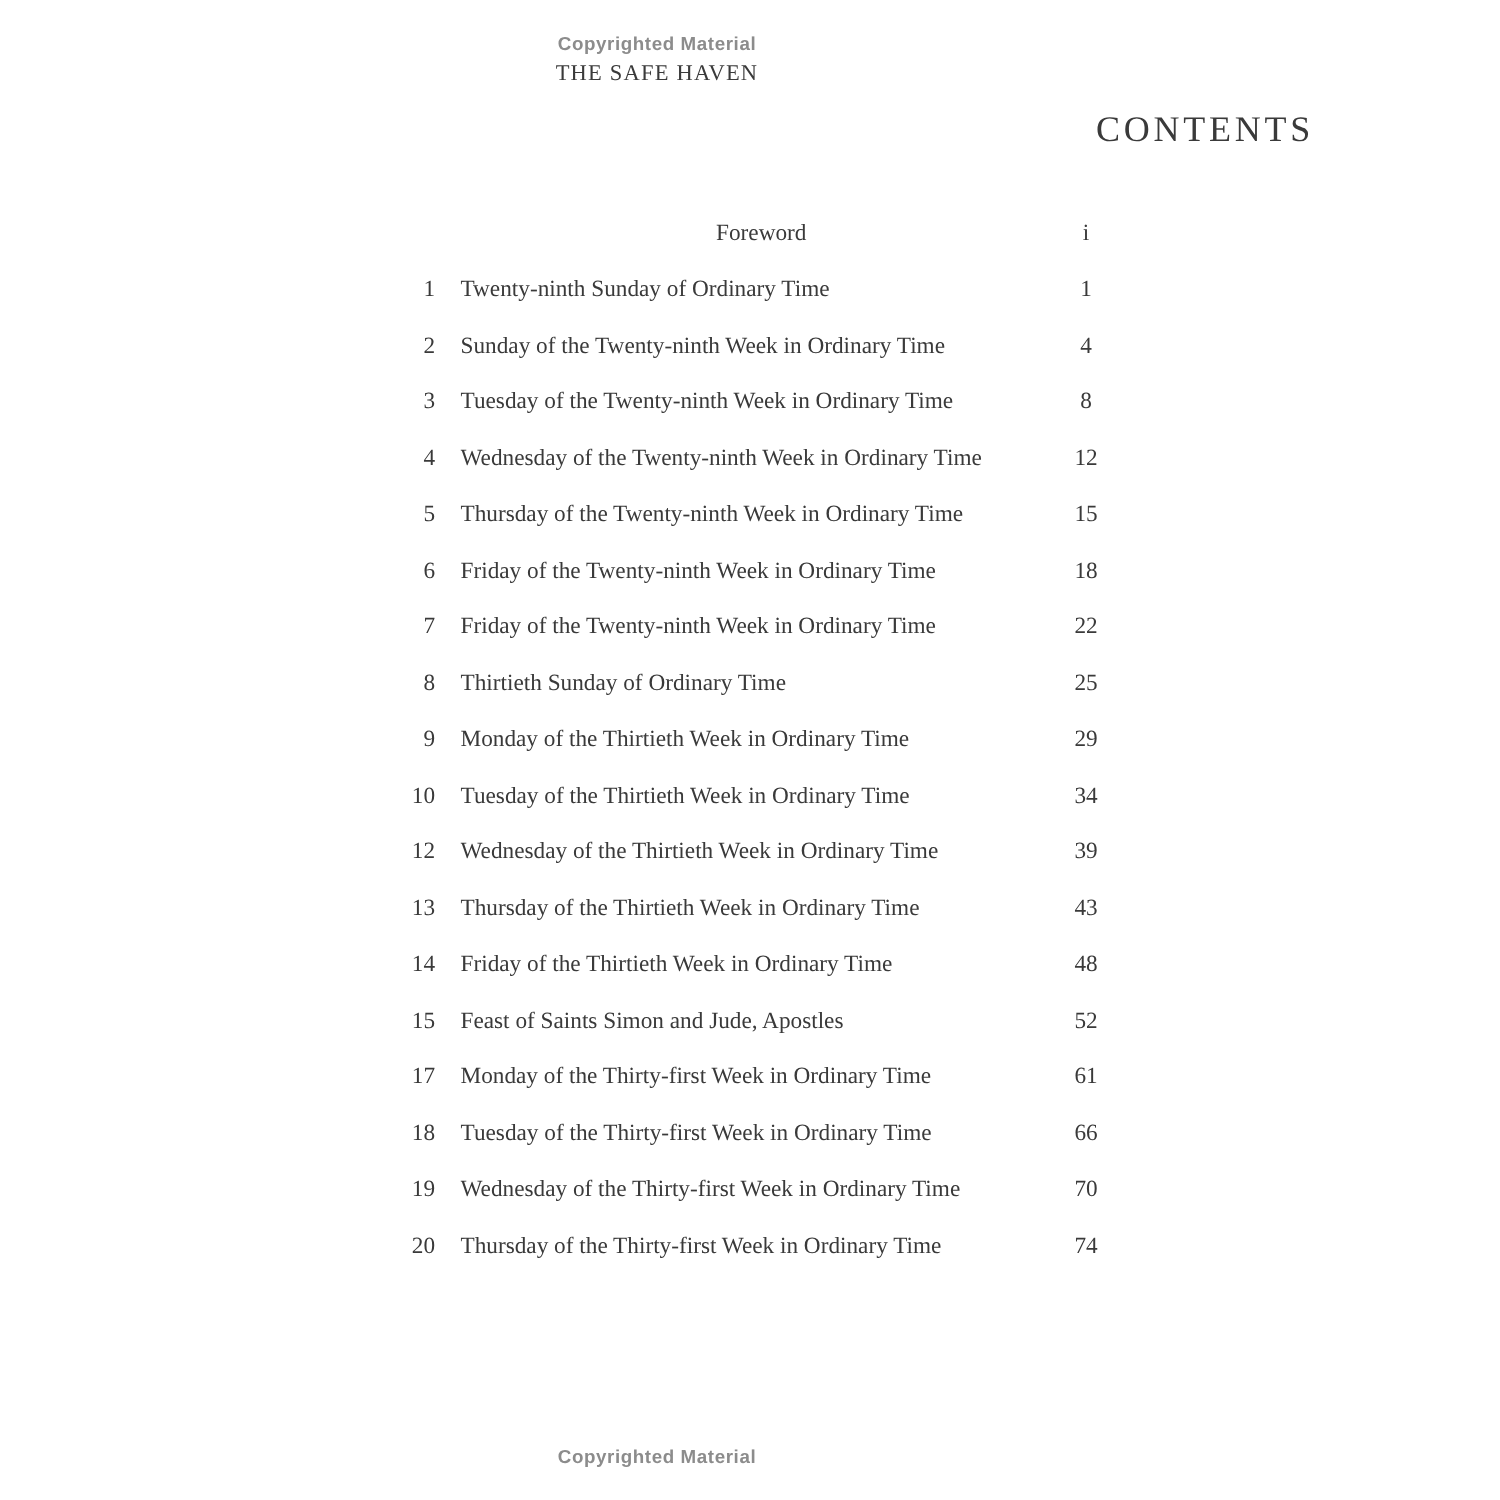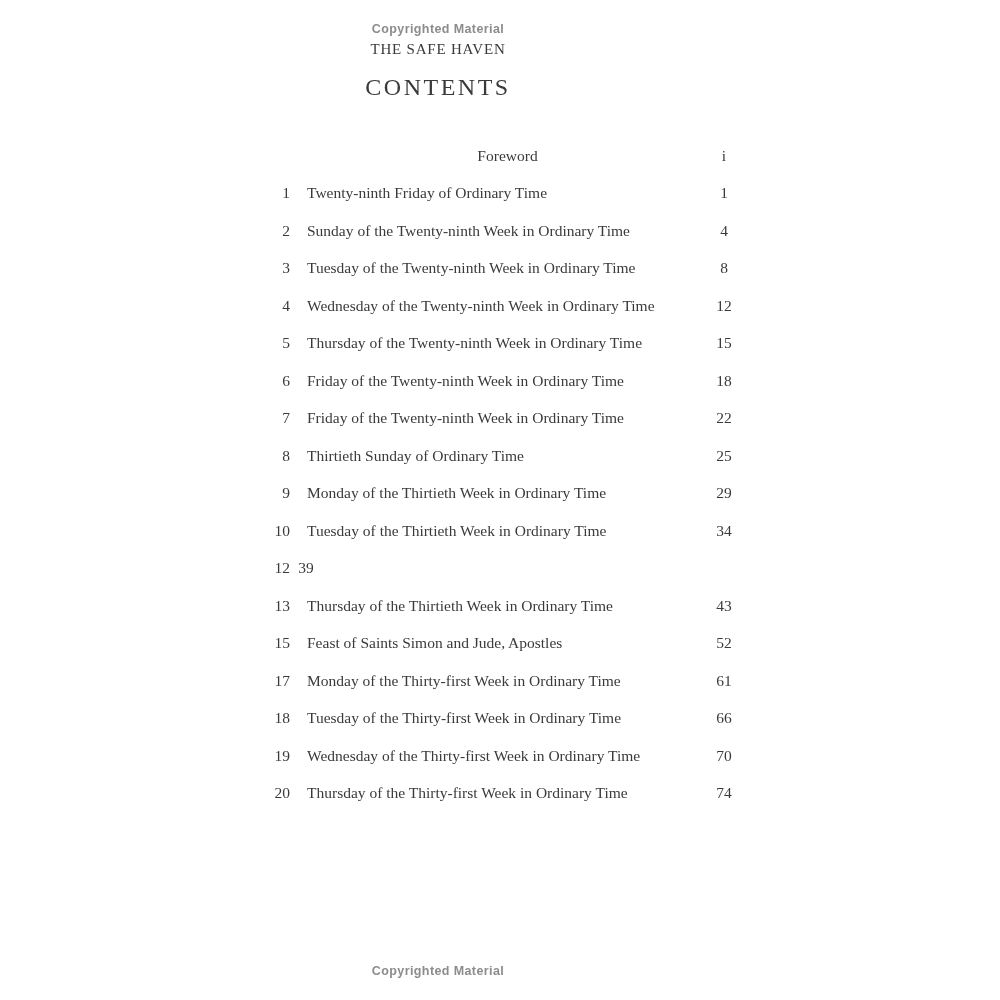--- a/index.html
+++ b/index.html
@@ -37,21 +37,21 @@
     text-align: center;
     font-size: 15px;
     letter-spacing: 0.8px;
     color: #3a3a3a;
   }
   .contents-heading {
     position: absolute;
     top: 74px;
     left: 0;
     width: 100%;
-    text-align: center;
+    text-align: right;
     font-size: 24px;
     letter-spacing: 2.5px;
     color: #3a3a3a;
     font-weight: normal;
     margin: 0;
   }
   .toc {
     position: absolute;
     top: 137px;
     left: 260px;
@@ -98,21 +98,21 @@
 
   <div class="toc">
     <div class="toc-row foreword-row">
       <span class="num"></span>
       <span class="title">Foreword</span>
       <span class="pg">i</span>
     </div>
 
   <div class="toc-row">
     <span class="num">1</span>
-    <span class="title">Twenty-ninth Friday of Ordinary Time</span>
+    <span class="title">Twenty-ninth Sunday of Ordinary Time</span>
     <span class="pg">1</span>
   </div>
 
   <div class="toc-row">
     <span class="num">2</span>
     <span class="title">Sunday of the Twenty-ninth Week in Ordinary Time</span>
     <span class="pg">4</span>
   </div>
 
   <div class="toc-row">
@@ -158,29 +158,35 @@
   </div>
 
   <div class="toc-row">
     <span class="num">10</span>
     <span class="title">Tuesday of the Thirtieth Week in Ordinary Time</span>
     <span class="pg">34</span>
   </div>
 
   <div class="toc-row">
     <span class="num">12</span>
+    <span class="title">Wednesday of the Thirtieth Week in Ordinary Time</span>
     <span class="pg">39</span>
   </div>
 
   <div class="toc-row">
     <span class="num">13</span>
     <span class="title">Thursday of the Thirtieth Week in Ordinary Time</span>
     <span class="pg">43</span>
   </div>
 
+  <div class="toc-row">
+    <span class="num">14</span>
+    <span class="title">Friday of the Thirtieth Week in Ordinary Time</span>
+    <span class="pg">48</span>
+  </div>
 
   <div class="toc-row">
     <span class="num">15</span>
     <span class="title">Feast of Saints Simon and Jude, Apostles</span>
     <span class="pg">52</span>
   </div>
 
 
   <div class="toc-row">
     <span class="num">17</span>

